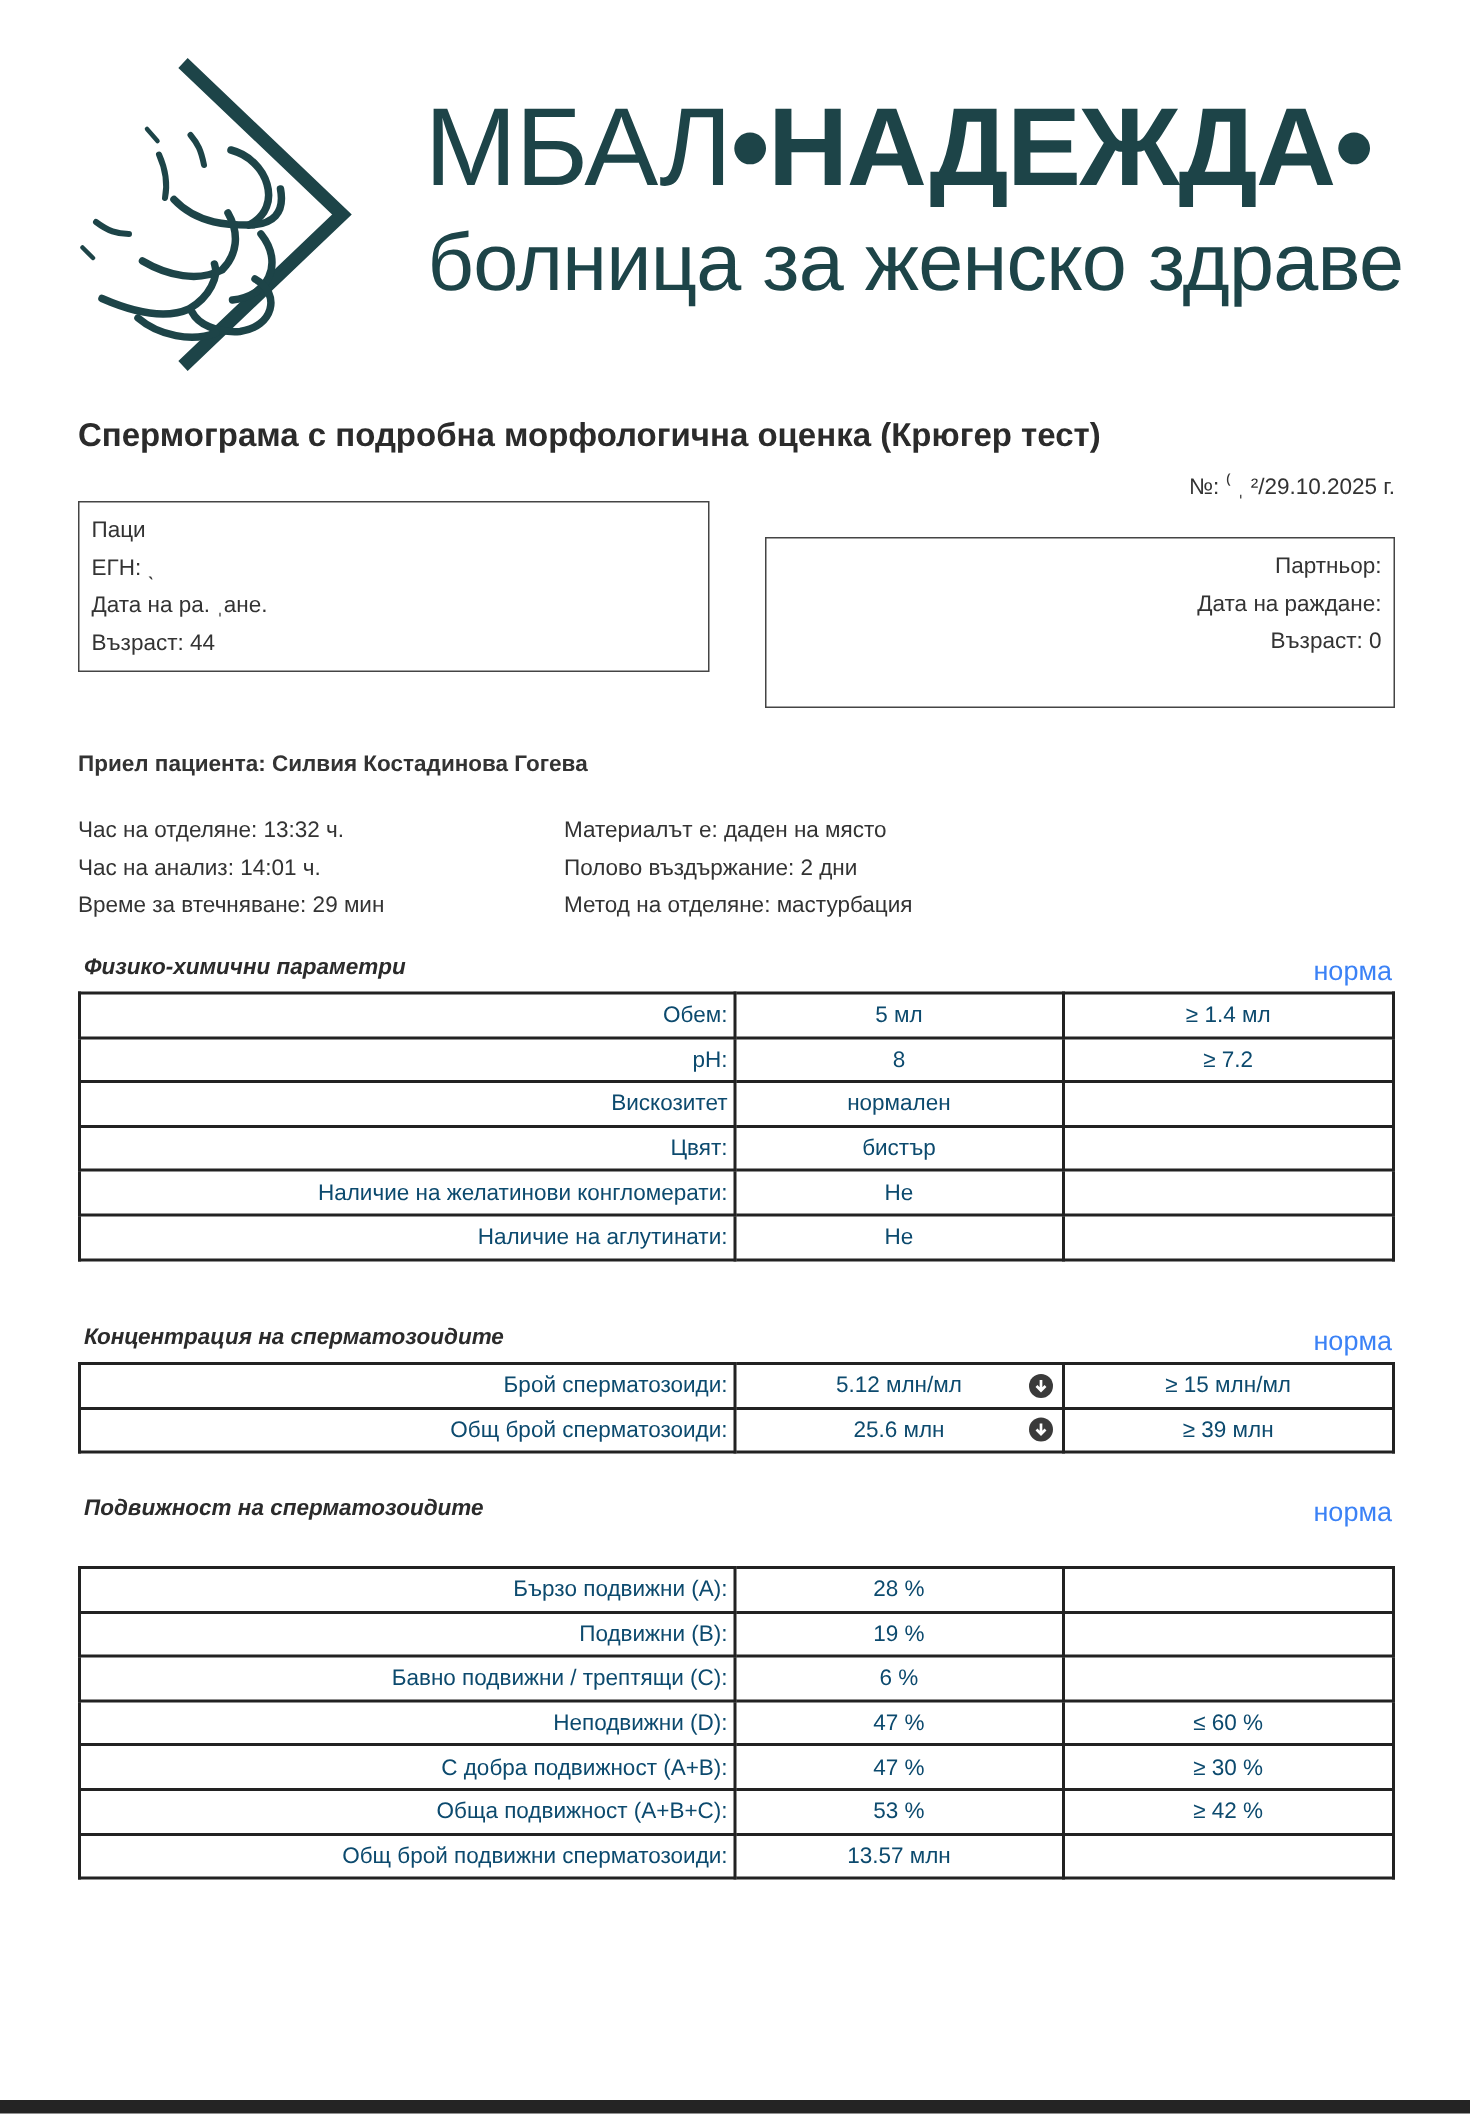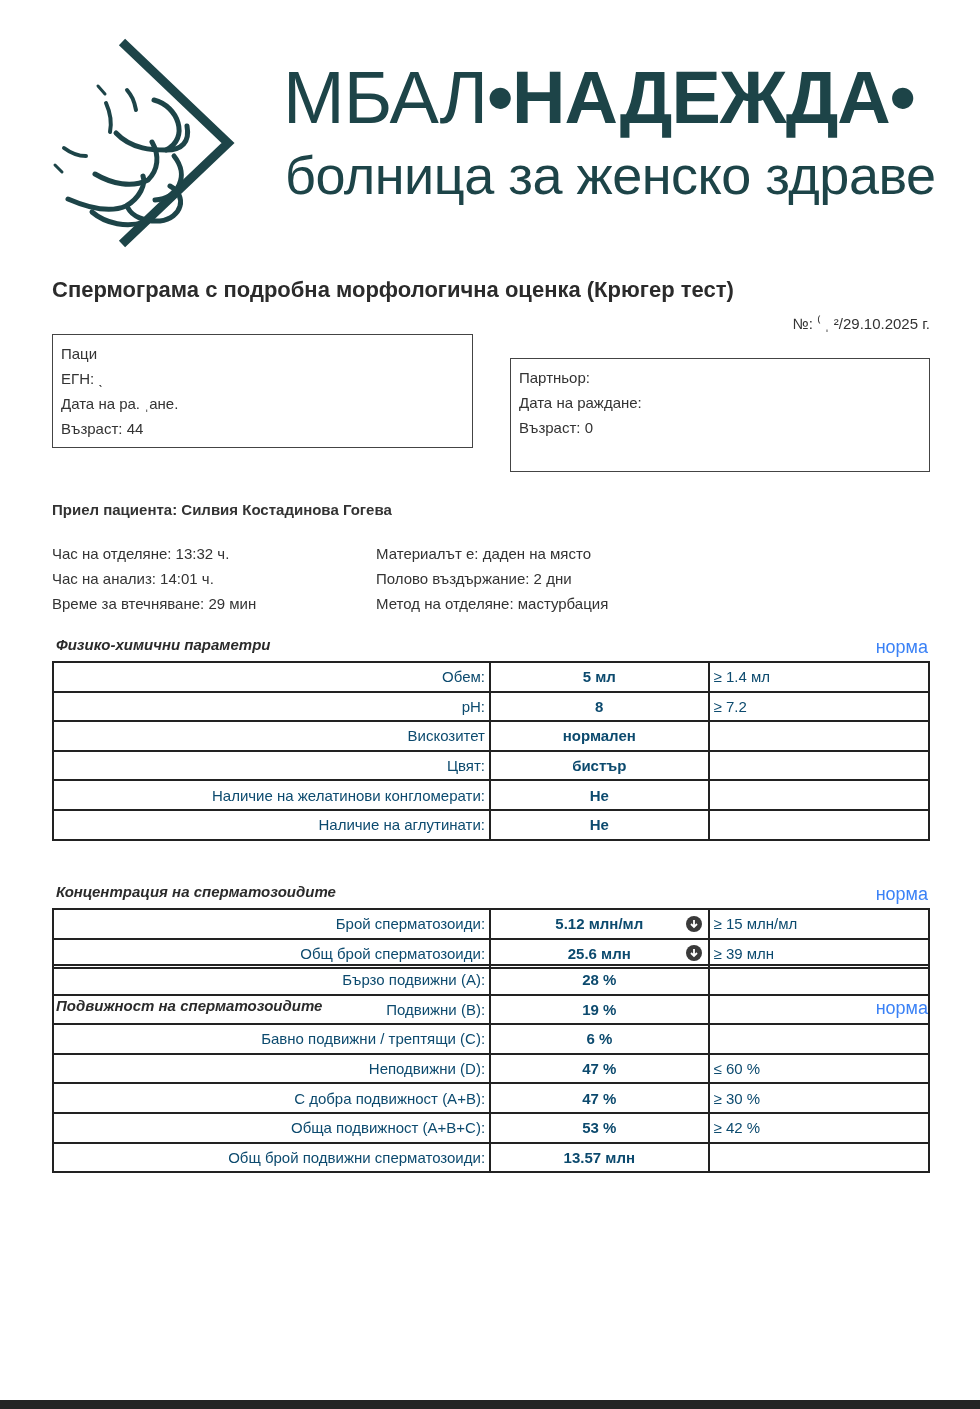--- a/index.html
+++ b/index.html
@@ -13,36 +13,36 @@
   .brand-line1 { left: 283px; top: 58px; font-size: 74px; line-height: 80px; color: #1d4448; white-space: nowrap; letter-spacing: -1px; }
   .brand-line1 .thin { font-weight: 400; }
   .brand-line1 .bold { font-weight: 700; }
   .brand-line2 { left: 285px; top: 143px; font-size: 54px; line-height: 64px; color: #1d4448; white-space: nowrap; letter-spacing: -0.5px; }
 
   .doc-title { left: 52px; top: 277px; font-size: 22px; font-weight: 700; color: #2b2b2b; white-space: nowrap; }
   .doc-number { right: 50px; top: 313px; font-size: 15px; color: #333; white-space: nowrap; }
 
   .info-box { border: 1.5px solid #444; box-sizing: border-box; padding: 6px 8px; font-size: 15px; line-height: 25px; color: #333; }
   .patient-box { left: 52px; top: 334px; width: 421px; height: 114px; }
-  .partner-box { left: 510px; top: 358px; width: 420px; height: 114px; }
+  .partner-box { left: 510px; top: 358px; width: 420px; height: 114px; text-align: right; }
   .info-row { white-space: nowrap; }
 
   .received { left: 52px; top: 501px; font-size: 15px; font-weight: 700; color: #333; white-space: nowrap; }
   .meta-col { font-size: 15px; line-height: 25px; color: #333; white-space: nowrap; }
   .meta-left { left: 52px; top: 541px; }
   .meta-right { left: 376px; top: 541px; }
 
   .section-title { left: 56px; font-size: 15px; font-weight: 700; font-style: italic; color: #2b2b2b; white-space: nowrap; }
   .norm-label { left: 710px; width: 218px; text-align: right; font-size: 18px; color: #3b82f6; }
 
   table.res { position: absolute; left: 52px; width: 878px; border-collapse: collapse; font-size: 15px; color: #0c4a6e; }
   table.res td { border: 2px solid #222; height: 29.6px; padding: 0 4px; box-sizing: border-box; }
   td.lbl { width: 438px; text-align: right; padding-right: 4px; }
-  td.val { width: 219px; text-align: center; font-weight: 700; position: relative; margin-left: 34px; }
-  td.norm { width: 221px; text-align: left; margin-top: 20px; }
+  td.val { width: 219px; text-align: center; font-weight: 400; position: relative; margin-left: 34px; }
+  td.norm { width: 221px; text-align: center; margin-top: 20px; }
   .down-icon {
     position: absolute; right: 6px; top: 50%; transform: translateY(-50%);
     width: 16px; height: 16px; border-radius: 50%; background: #3a3a3a;
     display: flex; align-items: center; justify-content: center;
   }
   .bottom-bar { left: 0; top: 1400px; width: 980px; height: 9px; background: #242424; }
 </style>
 </head>
 <body>
 
@@ -165,21 +165,21 @@
             </svg>
       </span>
     </td>
     <td class="norm">≥ 39 млн</td>
   </tr>
 </tbody>
   </table>
 
 <div class="abs section-title" style="top:997px;">Подвижност на сперматозоидите</div>
 <div class="abs norm-label" style="top:998px;">норма</div>
-<table class="res" style="top:964px;">
+<table class="res" style="top:1044px;">
   <tbody>
       <tr>
     <td class="lbl">Бързо подвижни (A):</td>
     <td class="val">28 %</td>
     <td class="norm"></td>
   </tr>
   <tr>
     <td class="lbl">Подвижни (B):</td>
     <td class="val">19 %</td>
     <td class="norm"></td>

